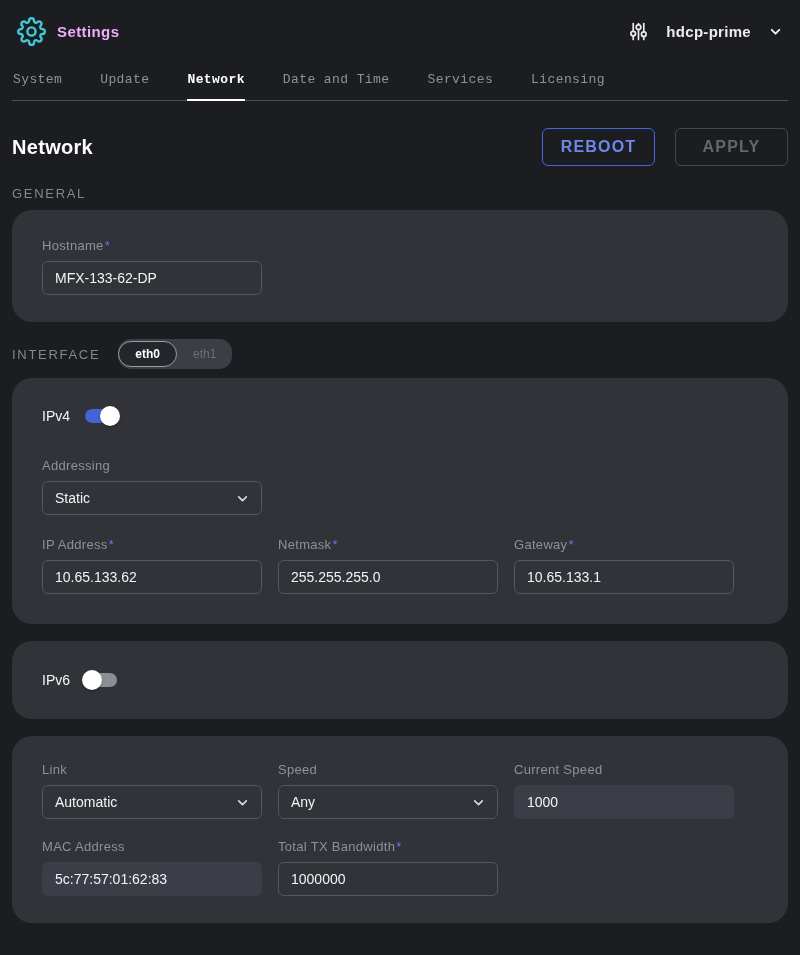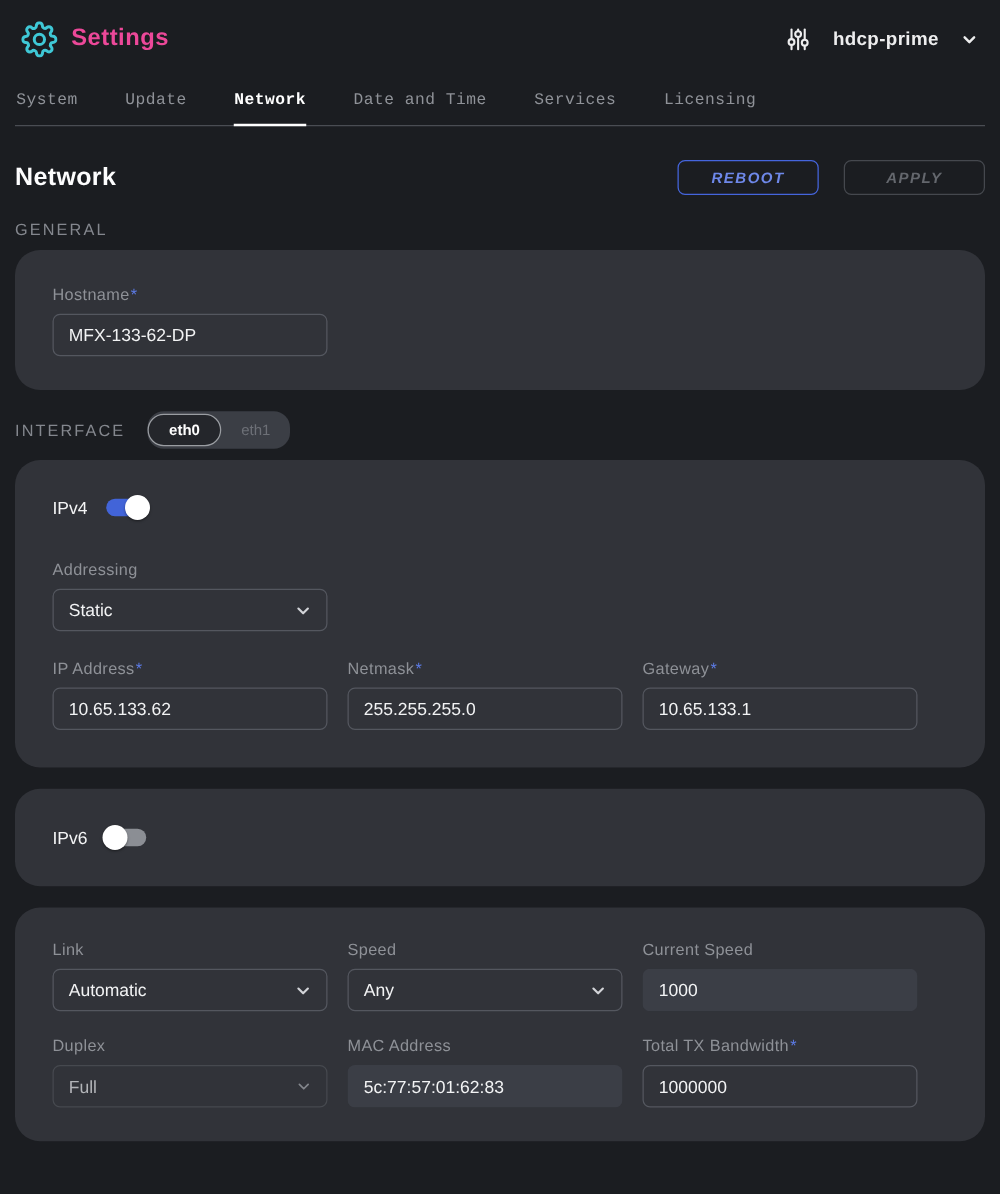--- a/index.html
+++ b/index.html
@@ -8,37 +8,37 @@
     width: 800px; height: 955px; overflow: hidden;
     background: #1b1d21;
     font-family: "Liberation Sans", sans-serif;
     color: #f2f3f4;
     -webkit-font-smoothing: antialiased;
   }
 
   
   .header { display:flex; align-items:center; height:62px; padding:0 18px 0 16px; }
   .gear-wrap { width:30px; height:30px; display:flex; align-items:center; justify-content:center; }
-  .app-title { font-size:19px; font-weight:700; letter-spacing:.4px; color:#ec4899; margin-left:11px; }
+  .app-title { font-size:15px; font-weight:700; letter-spacing:.4px; color:#f0abfc; margin-left:11px; }
   .header-right { margin-left:auto; display:flex; align-items:center; gap:18px; cursor:pointer; }
   .device-name { font-size:15px; font-weight:600; color:#ededee; letter-spacing:.3px; }
 
   
   .tabbar { display:flex; gap:38px; margin:2px 12px 0 12px; padding-left:1px; border-bottom:1px solid #4a4d53;font-family:Liberation Mono, monospace; }
   .tab { font-size:13px; color:#8f9298; letter-spacing:.4px; padding:8px 0 12px; cursor:pointer; border-bottom:2px solid transparent; margin-bottom:-1px; }
   .tab.active { color:#ffffff; font-weight:600; border-bottom-color:#ffffff; }
 
   
   .main { padding:0 12px; }
   .page-head { display:flex; align-items:center; margin-top:27px; }
   .page-title { font-size:20px; font-weight:700; letter-spacing:.3px; color:#fdfdfe; }
   .head-btns { margin-left:auto; display:flex; gap:20px; }
-  .btn { width:113px; height:28px; border-radius:6px; background:transparent;
+  .btn { width:113px; height:38px; border-radius:6px; background:transparent;
          display:flex; align-items:center; justify-content:center;
-         font-size:12px; font-weight:700; letter-spacing:1.2px; cursor:pointer;font-style:italic; }
+         font-size:16px; font-weight:700; letter-spacing:1.2px; cursor:pointer; }
   .btn-reboot { border:1px solid #4565dd; color:#6e88e9; }
   .btn-apply  { border:1px solid #45484e; color:#64676d; cursor:default; }
 
   .section-row { display:flex; align-items:center; margin:20px 0 9px; }
   .section-label { font-size:13px; letter-spacing:1.7px; color:#84878e; font-weight:500; }
 
   .card { background:#313339; border-radius:20px; padding:28px 30px; margin-bottom:17px; }
 
   .field-group { width:220px; }
   .field-label { display:block; font-size:13px; color:#8e9197; margin-bottom:8px; letter-spacing:.3px; }
@@ -224,31 +224,20 @@
         </div>
       </div>
       <div class="field-group">
         <span class="field-label">Current Speed</span>
         <input class="text-input filled" type="text" readonly="" value="1000" style="">
       </div>
     </div>
 
     <div class="row3 mt20">
       <div class="field-group">
-        <span class="field-label">Duplex</span>
-        <div class="select disabled">
-          <span>Full</span>
-          <span class="chev">
-            <svg width="12" height="12" viewBox="0 0 12 12" fill="none" stroke="#83868c" stroke-width="1.4" stroke-linecap="round" stroke-linejoin="round">
-                <polyline points="2.5,4.5 6,8 9.5,4.5"></polyline>
-              </svg>
-          </span>
-        </div>
-      </div>
-      <div class="field-group">
         <span class="field-label">MAC Address</span>
         <input class="text-input filled" type="text" readonly="" value="5c:77:57:01:62:83" style="">
       </div>
       <div class="field-group">
         <span class="field-label">
           <span>Total TX Bandwidth</span><span class="asterisk">*</span>
         </span>
         <input class="text-input" type="text" value="1000000" style="">
       </div>
     </div>

